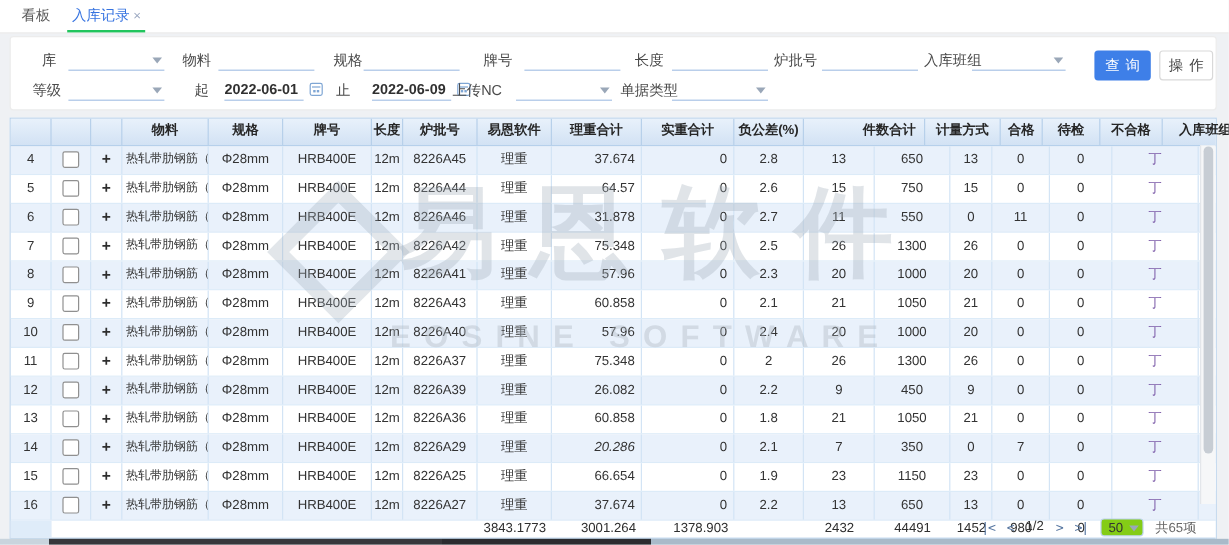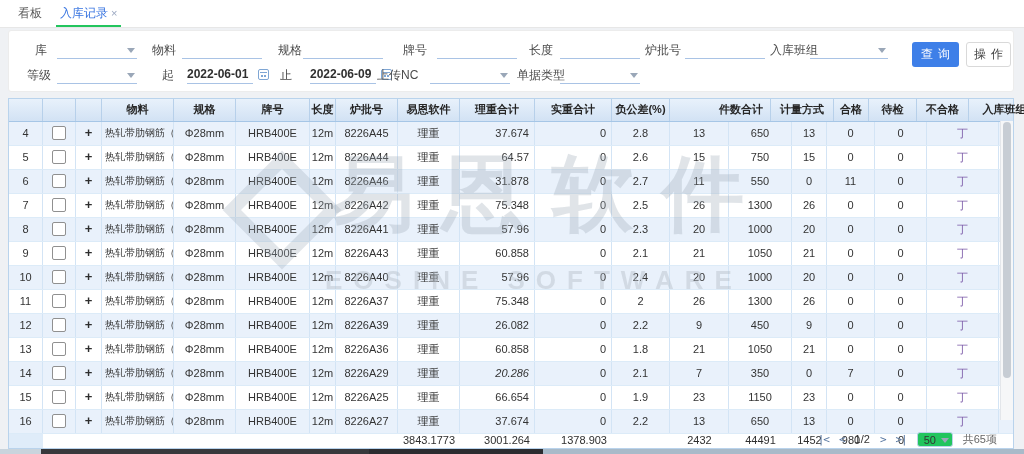--- a/index.html
+++ b/index.html
@@ -41,21 +41,21 @@
   .sc { box-sizing:border-box; text-align:center; white-space:nowrap; flex:none; }
   .sc.right { text-align:right; padding-right:5px; }
   .sc.lead  { background:#dfecf9; }
   .scrollbar { position:absolute; top:22px; right:0; width:13px; height:299px; background:#f6f7f8; border-left:1px solid #e3e6ea; box-sizing:border-box; }
   .scroll-thumb { position:absolute; top:1px; left:2px; width:8px; height:256px; background:#c7cdd4; border-radius:4px; }
 
   
   .pager { position:absolute; right:16px; bottom:2px; height:16px; display:flex; align-items:center; gap:10px; font-size:11px; }
   .pg-icon { color:#54749f; font-family:"DejaVu Sans Mono","Liberation Mono",monospace; font-size:11px; letter-spacing:-1px; cursor:default; }
   .pg-num { color:#333;text-align:center; }
-  .pg-size { position:relative; border:1px solid #bcd2ea; border-radius:3px; width:36px; height:15px; line-height:14px; padding-left:6px; color:#333; box-sizing:border-box; background:#22c55e; }
+  .pg-size { position:relative; border:1px solid #bcd2ea; border-radius:3px; width:36px; height:15px; line-height:14px; padding-left:6px; color:#333; box-sizing:border-box; background:#84cc16; }
   .pg-size .caret { top:5px; right:3px; }
   .pg-total { color:#666; }
 
   
   .wm { position:absolute; left:232px; top:150px; width:610px; height:150px; pointer-events:none; z-index:5; }
   .wm-logo { position:absolute; left:8px; top:18px; width:58px; height:58px; border:13px solid rgba(160,172,184,0.30); transform:rotate(45deg); }
   .wm-title { position:absolute; left:100px; top:-10px; font-size:82px; font-weight:bold; letter-spacing:28px; color:rgba(160,172,184,0.32); white-space:nowrap; }
   .wm-sub { position:absolute; left:93px; top:96px; font-size:26px; font-weight:bold; letter-spacing:11px; color:rgba(176,186,196,0.40); white-space:nowrap;margin-top:19px; }
 
   

